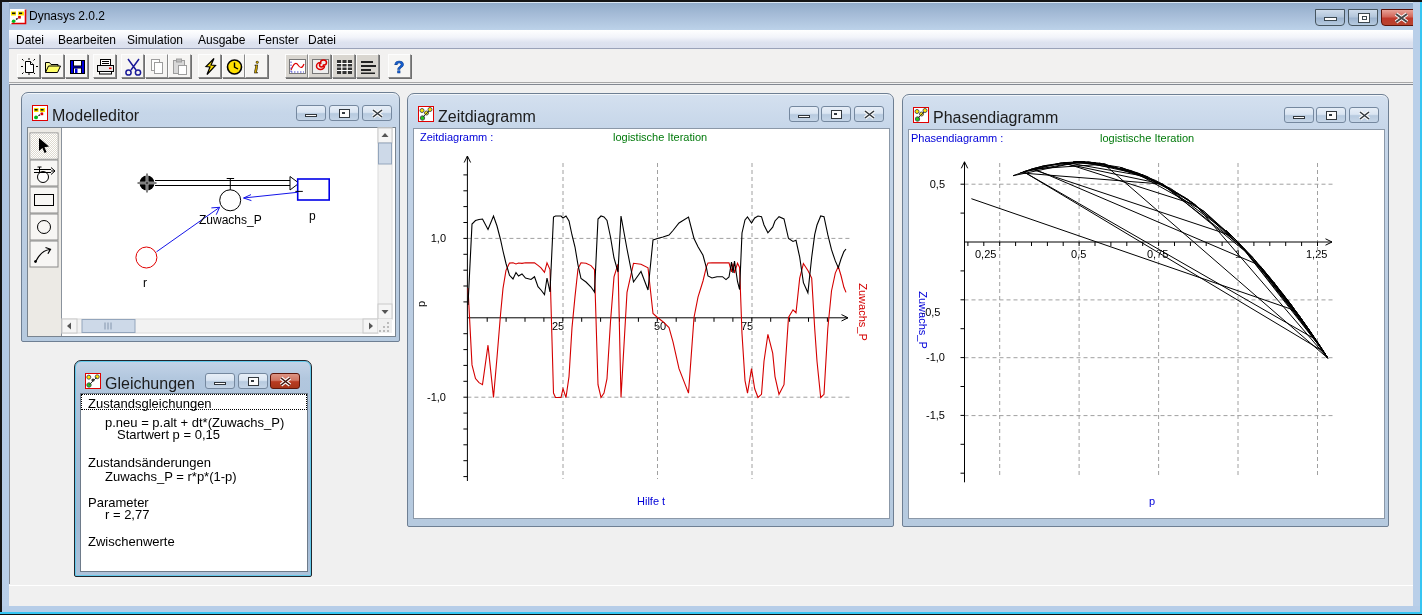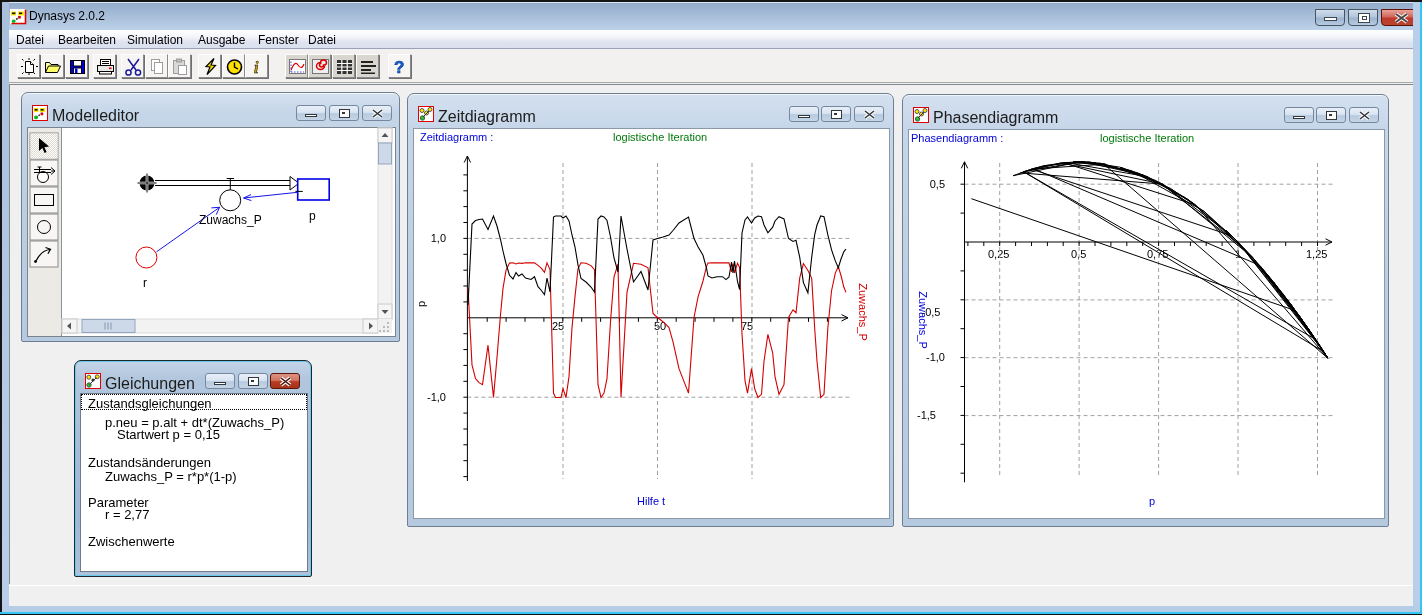--- a/index.html
+++ b/index.html
@@ -418,22 +418,22 @@
         <path d="M10 4 L19 11 M19 4 L10 11" stroke="#f8f8f8" stroke-width="3.6"></path>
         <path d="M10 4 L19 11 M19 4 L10 11" stroke="#31373d" stroke-width="1.5"></path>
       </svg>
     </div>
  <div class="body" style="left:5px;top:34px;width:477px;height:390px"></div>
  <div class="ct blue" style="left:8px;top:37px">Phasendiagramm :</div>
  <div class="ct green" style="left:197px;top:37px">logistische Iteration</div>
  <div class="ct" style="left:18px;width:24px;text-align:right;top:83px">0,5</div>
  <div class="ct" style="left:14px;width:28px;text-align:center;top:211px">-0,5</div>
  <div class="ct" style="left:14px;width:28px;text-align:right;top:256px">-1,0</div>
- <div class="ct" style="left:14px;width:28px;top:314px">-1,5</div>
- <div class="ct" style="left:85px;top:153px">0,25</div>
+ <div class="ct" style="left:14px;width:28px;text-align:right;top:314px">-1,5</div>
+ <div class="ct" style="left:72px;top:153px">0,25</div>
  <div class="ct" style="left:168px;top:153px">0,5</div>
  <div class="ct" style="left:244px;top:153px">0,75</div>
  <div class="ct" style="left:332px;top:153px">1</div>
  <div class="ct" style="left:403px;top:153px">1,25</div>
  <div class="ct blue" style="left:-9px;top:219px;transform:rotate(90deg);transform-origin:center">Zuwachs_P</div>
  <div class="ct blue" style="left:246px;top:400px">p</div>
  <svg width="487" height="433">
   <g stroke="#a0a0a0" stroke-dasharray="4 3" fill="none">
    <path d="M96.7 68 V382 M176.1 68 V382 M255.6 68 V382 M335 68 V382 M414.5 68 V382"></path>
    <path d="M61.5 89.2 H432 M61.5 204.9 H432 M61.5 262.7 H432 M61.5 320.6 H432"></path>

